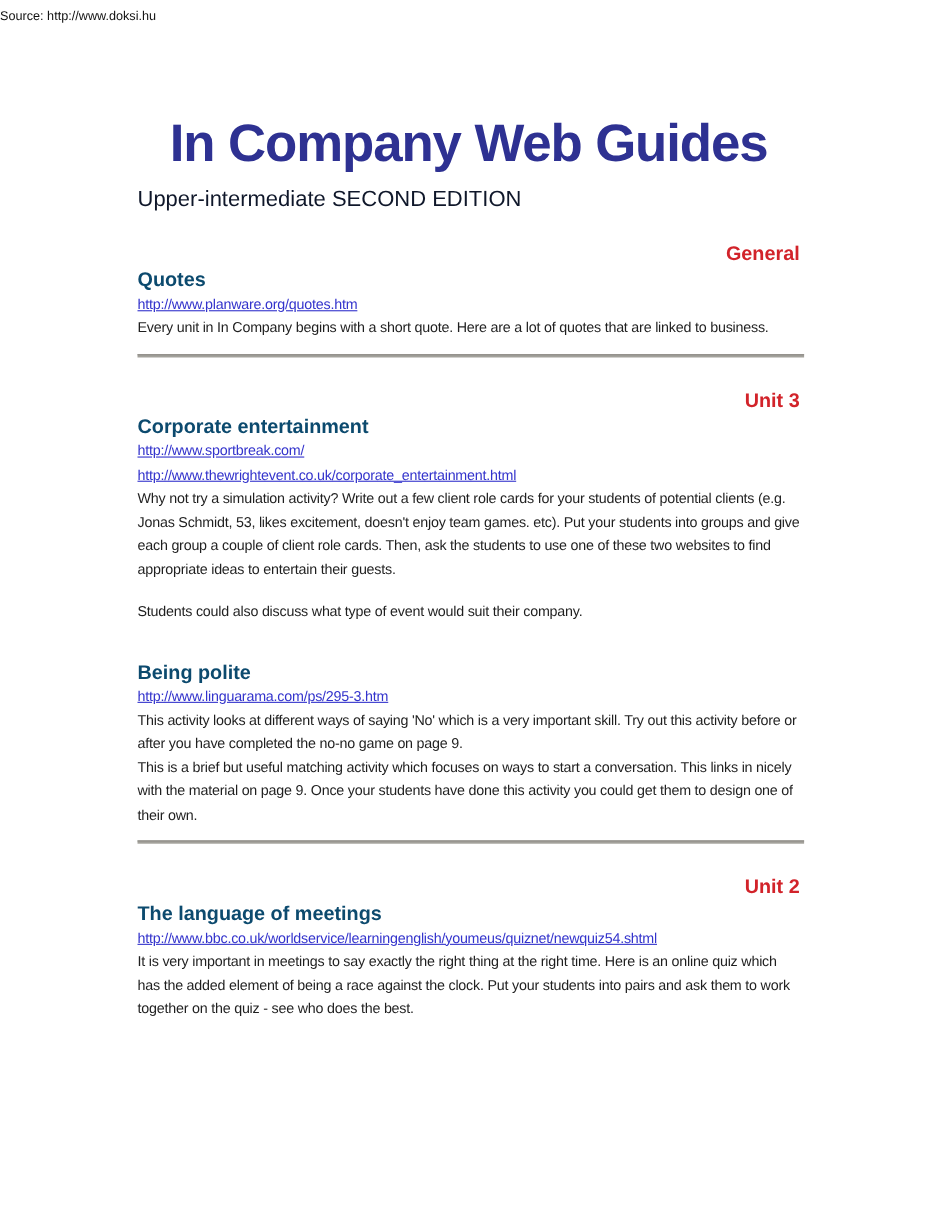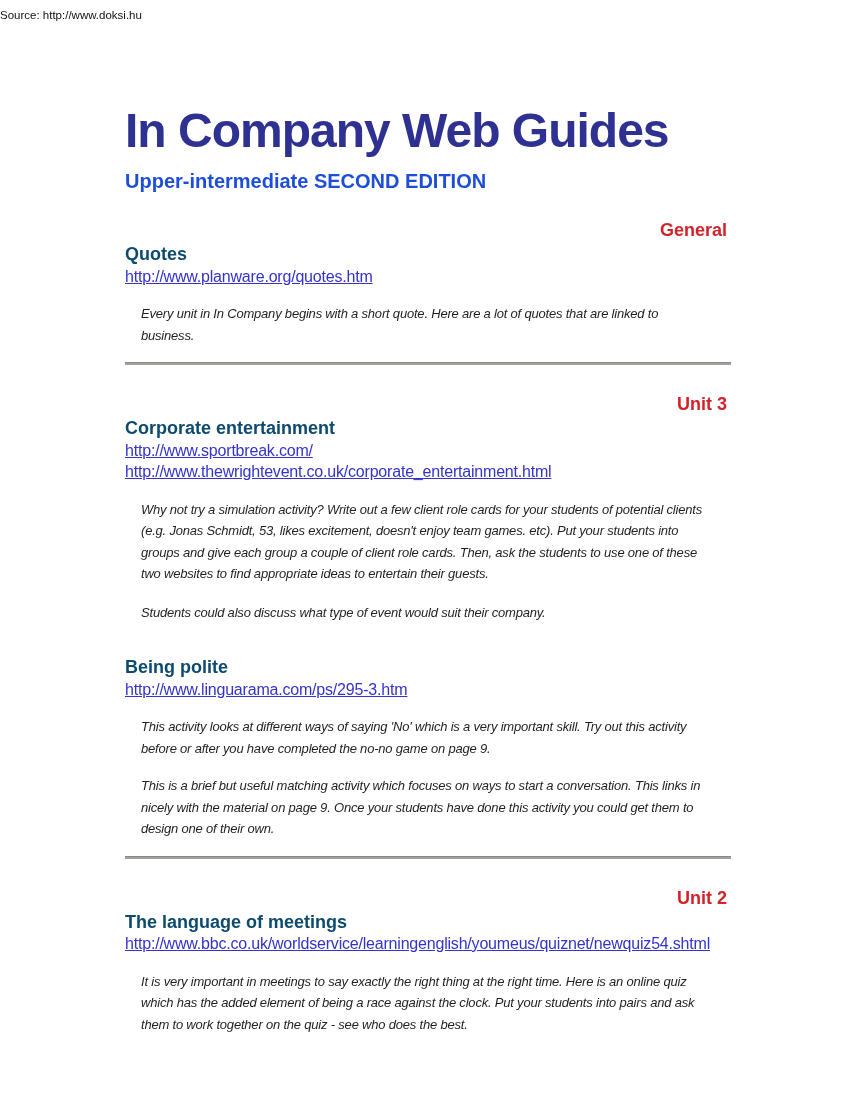--- a/index.html
+++ b/index.html
@@ -17,58 +17,58 @@
   }
   .content {
     width: 602px;
     margin-left: 125px;
   }
   .doc-title {
     margin: 0; padding-top: 104px;
     font-size: 48px; line-height: 54px;
     font-weight: bold; letter-spacing: -1px;
     color: #2e3192;
+    text-align: center;
   }
   .doc-subtitle {
     margin: 11px 0 0;
     font-size: 20px; line-height: 24px;
-    font-weight: bold;
-    color: #1d4ed8;
+    font-weight: normal;
+    color: #0f172a;
   }
   .section-heading {
     margin: 26px 0 0;
     font-size: 18px; line-height: 22px;
     font-weight: bold;
     color: #d2232a;
     text-align: right;
   }
   .section-heading.after-rule { margin-top: 28px; }
   .topic-title {
     margin: 3px 0 0;
     font-size: 18px; line-height: 21.5px;
     font-weight: bold;
     color: #0c4a6e;
   }
   .topic-title.spaced { margin-top: 34px; }
   .doc-link {
     display: block;
-    font-size: 16px; line-height: 21.5px;
+    font-size: 13px; line-height: 21.5px;
     letter-spacing: -0.2px;
     color: #3333cc;
     text-decoration: underline;
     cursor: pointer;
     width: -moz-fit-content; width: fit-content;
   }
   .doc-link.spaced { margin-top: 27px; }
   .body-text {
-    margin: 16px;
+    margin: 0;
     font-size: 13px; line-height: 21.5px;
     letter-spacing: -0.2px;
     color: #1f1f1f;
-    font-style: italic;
   }
   .body-text.follow { margin-top: 17px; }
   .rule {
     border: none;
     height: 2px;
     background: #a3a19b;
     border-top: 1px solid #8d8b85;
     margin: 13px 0 0;
     width: 606px;
   }

